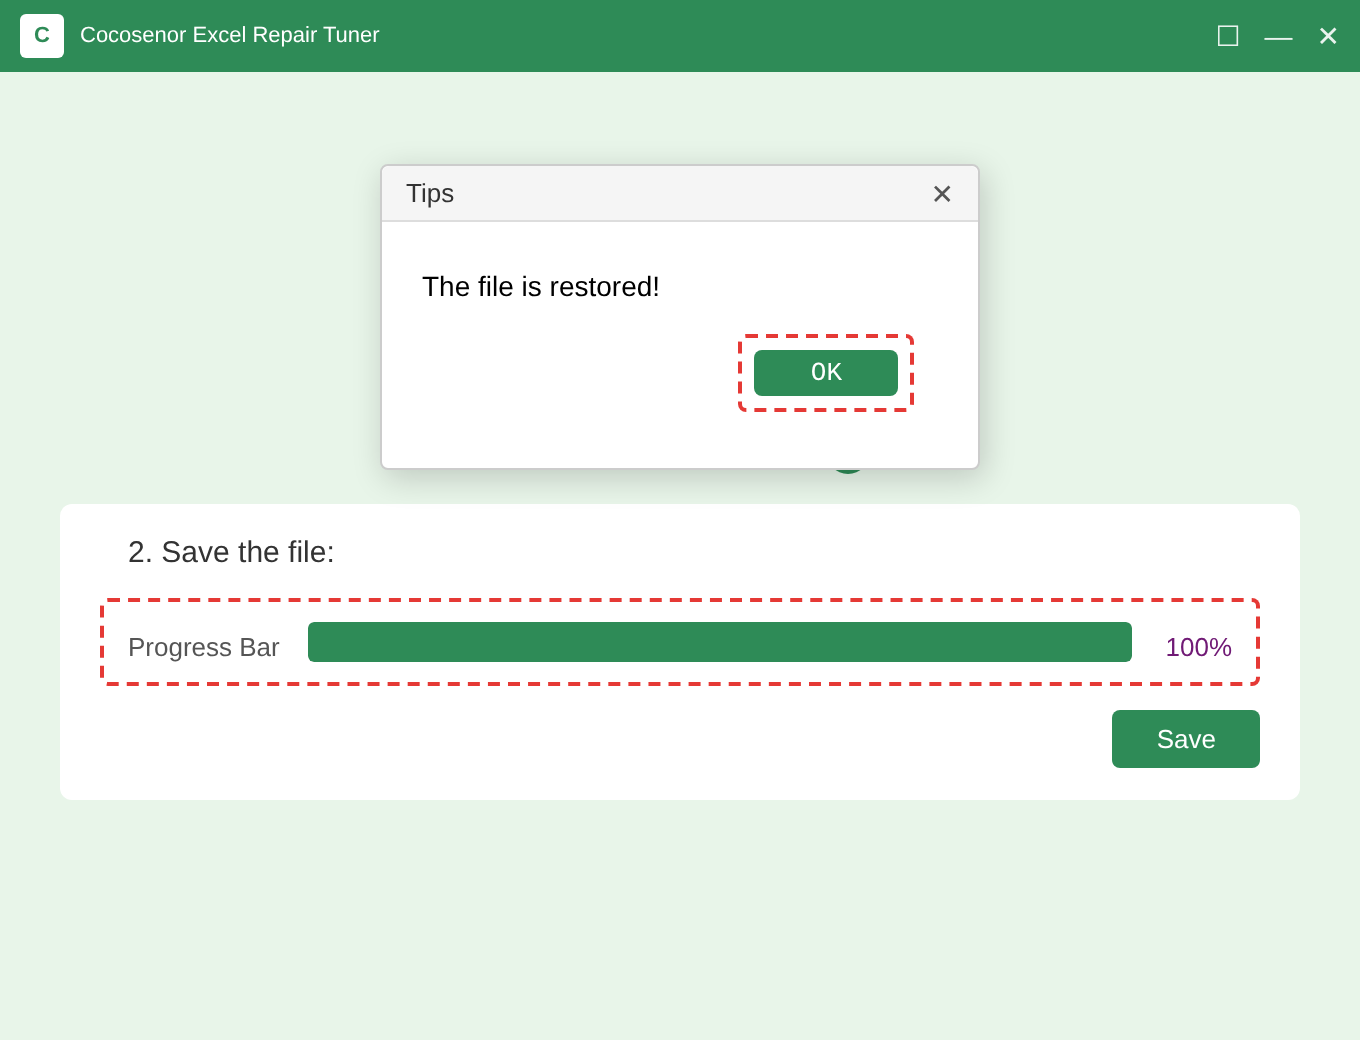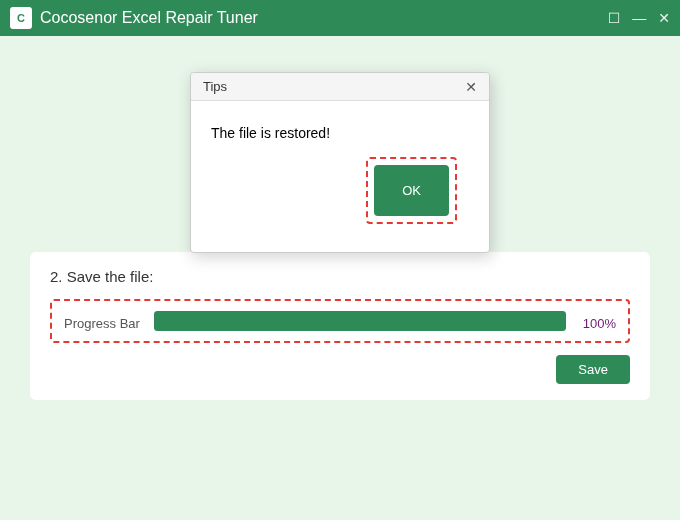--- a/index.html
+++ b/index.html
@@ -30,21 +30,21 @@
       align-items: center;
       justify-content: center;
       margin-right: 8px;
       font-size: 11px;
       font-weight: bold;
       color: #2e8b57;
       flex-shrink: 0;
     }
     .title-bar-title {
       flex: 1;
-      font-size: 16px;
+      font-size: 11px;
       font-weight: 400;
     }
     .title-bar-controls {
       display: flex;
       gap: 12px;
       font-size: 14px;
     }
     .title-bar-controls span {
       cursor: pointer;
       opacity: 0.9;
@@ -108,20 +108,21 @@
       width: 620px;
       background: white;
       border-radius: 6px;
       padding: 16px 20px 16px 20px;
     }
     .save-label {
       font-size: 15px;
       color: #333;
       margin-bottom: 14px;
       font-weight: 500;
+      margin-left: 14px;
     }
     .progress-container {
       border: 2px dashed #e53935;
       border-radius: 4px;
       padding: 10px 12px;
       margin-bottom: 12px;
     }
     .progress-row {
       display: flex;
       align-items: flex-end;
@@ -167,21 +168,21 @@
     }
 
     
     .dialog-overlay {
       position: absolute;
       top: 0; left: 0; right: 0; bottom: 0;
       z-index: 10;
     }
     .dialog {
       position: absolute;
-      top: 36px;
+      top: 46px;
       left: 50%;
       transform: translateX(-50%);
       width: 300px;
       background: white;
       border: 1px solid #ccc;
       border-radius: 4px;
       box-shadow: 2px 4px 16px rgba(0,0,0,0.18);
     }
     .dialog-titlebar {
       background: #f5f5f5;
@@ -215,24 +216,25 @@
       border: 2px dashed #e53935;
       border-radius: 4px;
       padding: 6px;
       display: inline-block;
       float: right;
     }
     .dialog-ok-btn {
       background: #2e8b57;
       color: white;
       border: none;
-      padding: 18px 28px;
+      padding: 4px 28px;
       border-radius: 4px;
       font-size: 13px;
       cursor: pointer;
+      font-family: Liberation Mono, monospace;
     }
     .dialog-footer {
       overflow: hidden;
       padding-bottom: 12px;
       padding-right: 12px;
     }
   </style>
 </head>
 <body>
 

